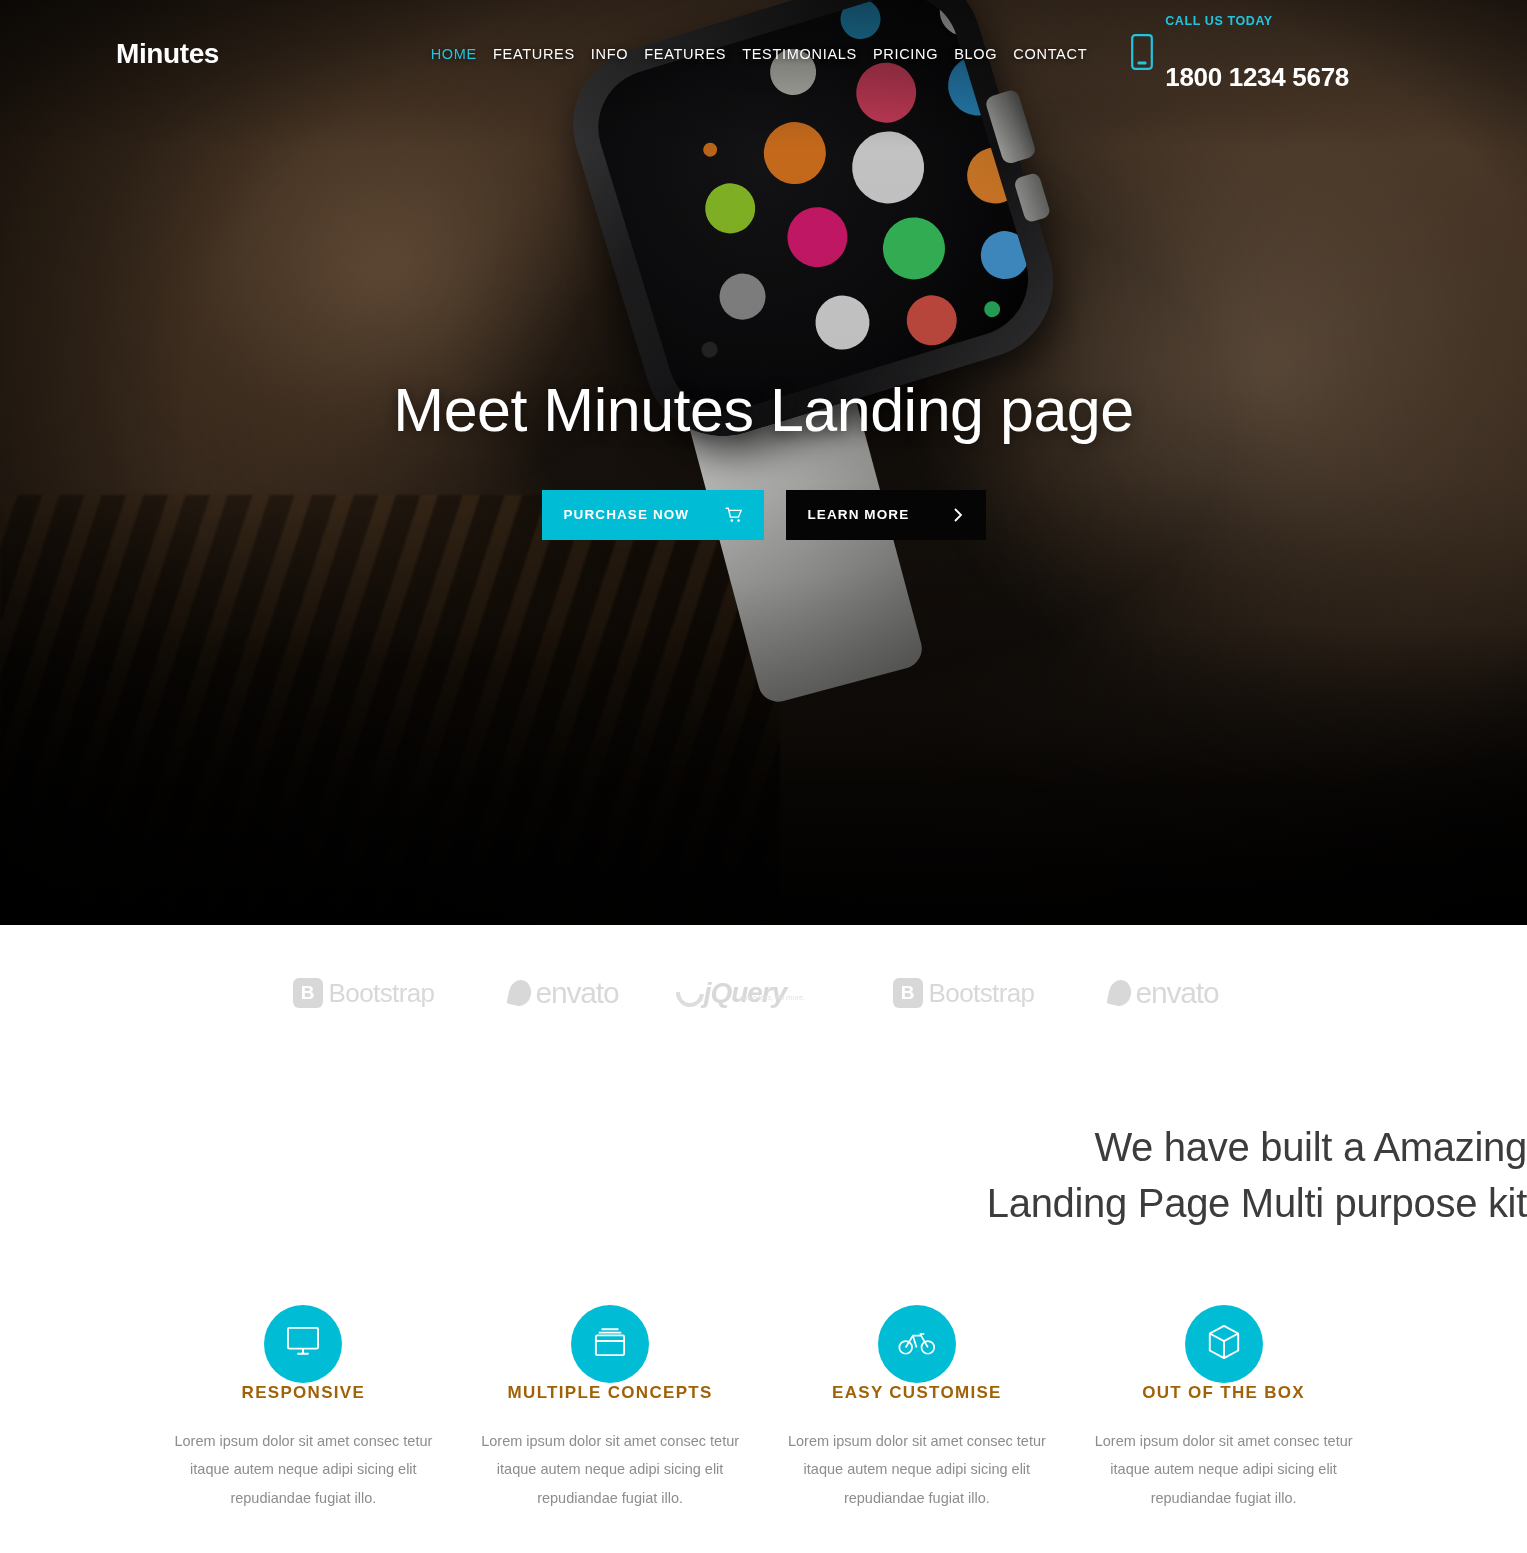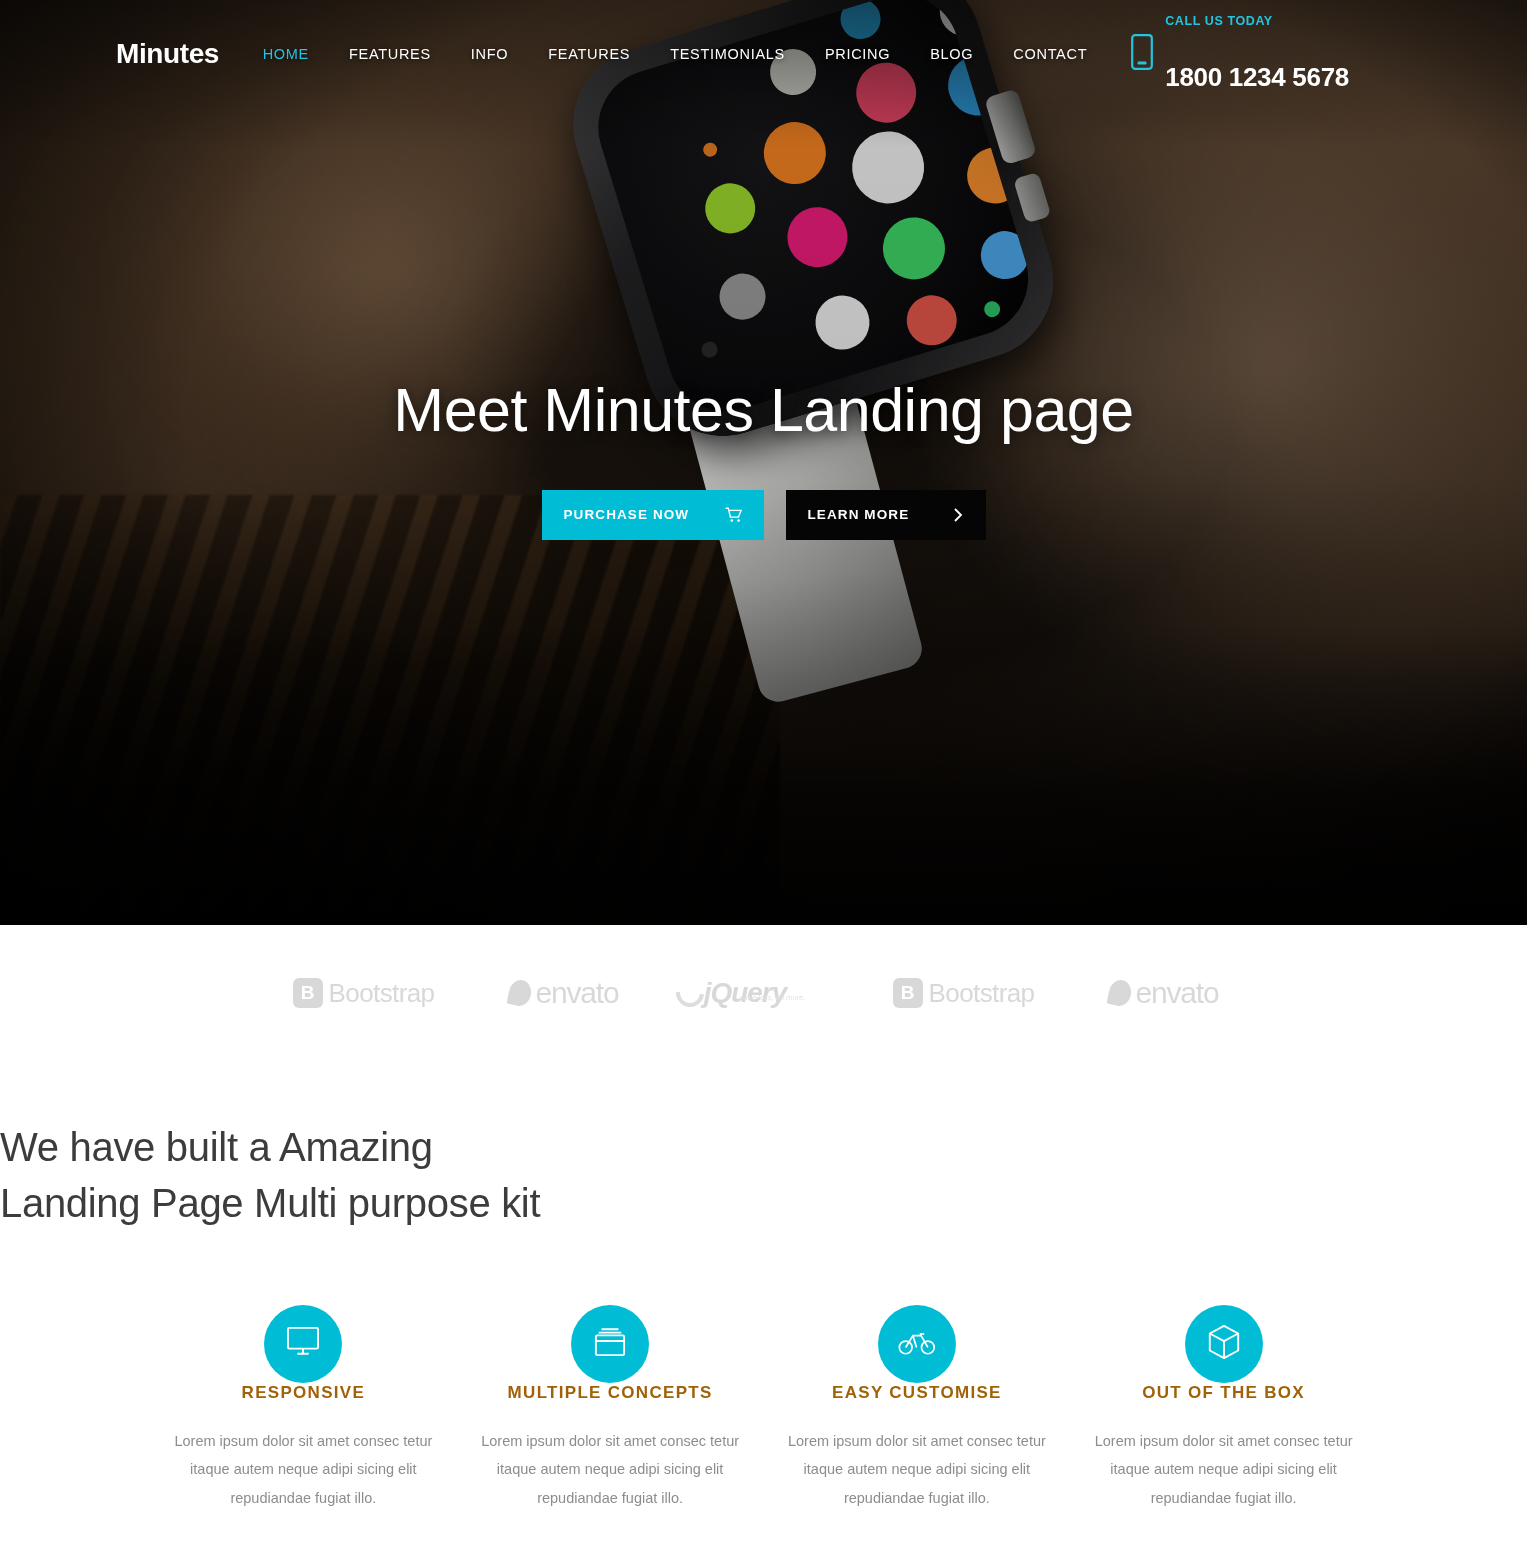--- a/index.html
+++ b/index.html
@@ -131,21 +131,21 @@
   
   .navbar {
     position:absolute; top:0; left:0; right:0; height:108px;
     display:flex; align-items:center; z-index:40;
     padding:0 178px 0 116px;
   }
   .brand {
     font-size:28px; font-weight:bold; color:#fff; letter-spacing:-0.4px;
     text-decoration:none;
   }
-  .nav-links { margin-left:auto; display:flex; align-items:center; gap:40px; }
+  .nav-links { margin-left:auto; display:flex; align-items:center; gap:16px; }
   .nav-links a {
     color:#ffffff; font-size:14.5px; letter-spacing:0.7px;
     text-decoration:none; font-weight:400;
     text-shadow:0 1px 5px rgba(0,0,0,0.65);
   }
   .nav-links a.active { color:#23c4e0; }
   .call {
     margin-left:44px; display:flex; align-items:center; gap:12px;
   }
   .call-txt .lbl {
@@ -192,21 +192,21 @@
     letter-spacing:-1px; line-height:1;
   }
   .logo-jquery .tag {
     color:#dcdcdc; font-size:7.5px; font-style:italic;
     position:relative; top:-2px; left:-46px; white-space:nowrap;
   }
 
   
   .features { background:#fff; padding:58px 0 110px; }
   .sec-title {
-    text-align:left; font-size:40px; font-weight:400; color:#3c3c3c;
+    text-align:right; font-size:40px; font-weight:400; color:#3c3c3c;
     line-height:1.4; letter-spacing:-0.3px;
   }
   .feat-grid {
     margin-top:74px; display:flex; justify-content:center;
     padding:0 150px; gap:0;
   }
   .feat {
     flex:1 1 0; text-align:center; padding:0 22px;
   }
   .feat-ic {

